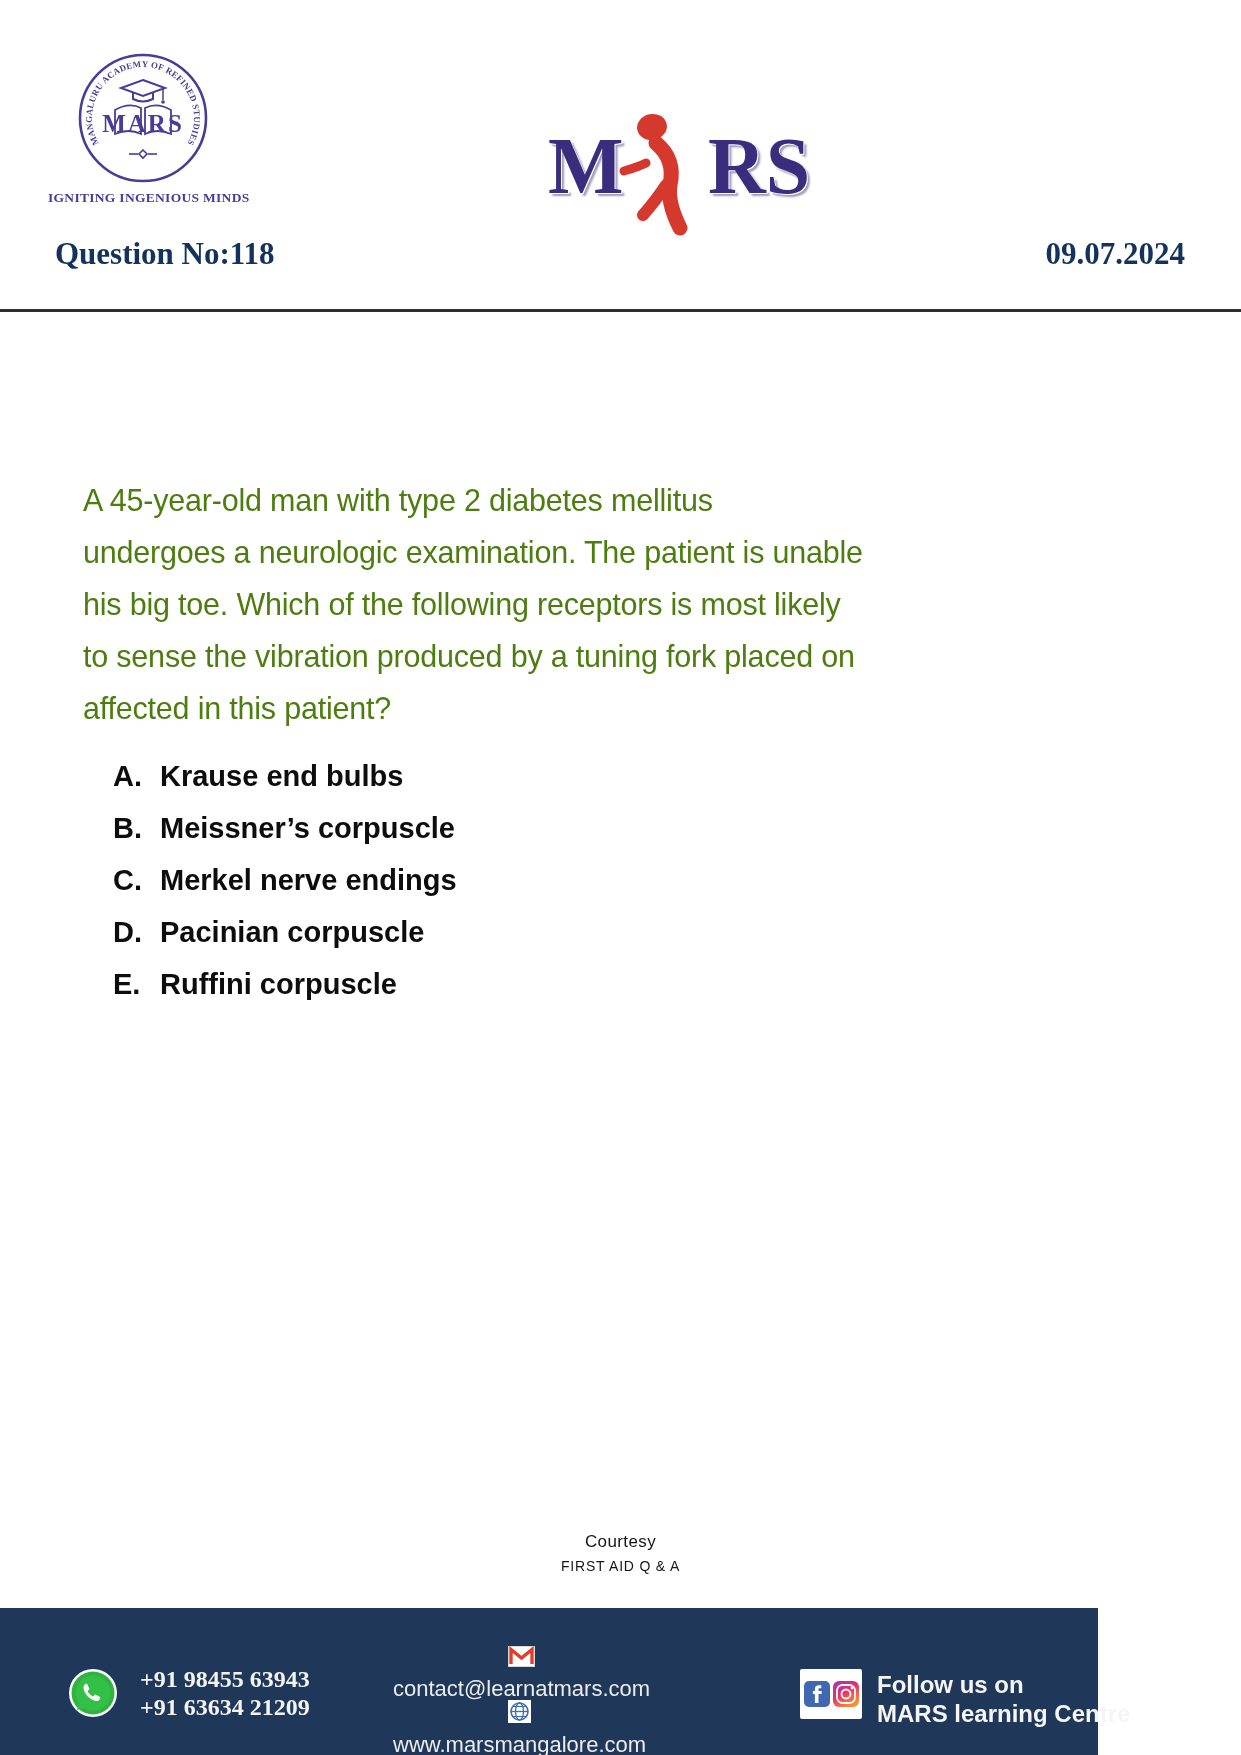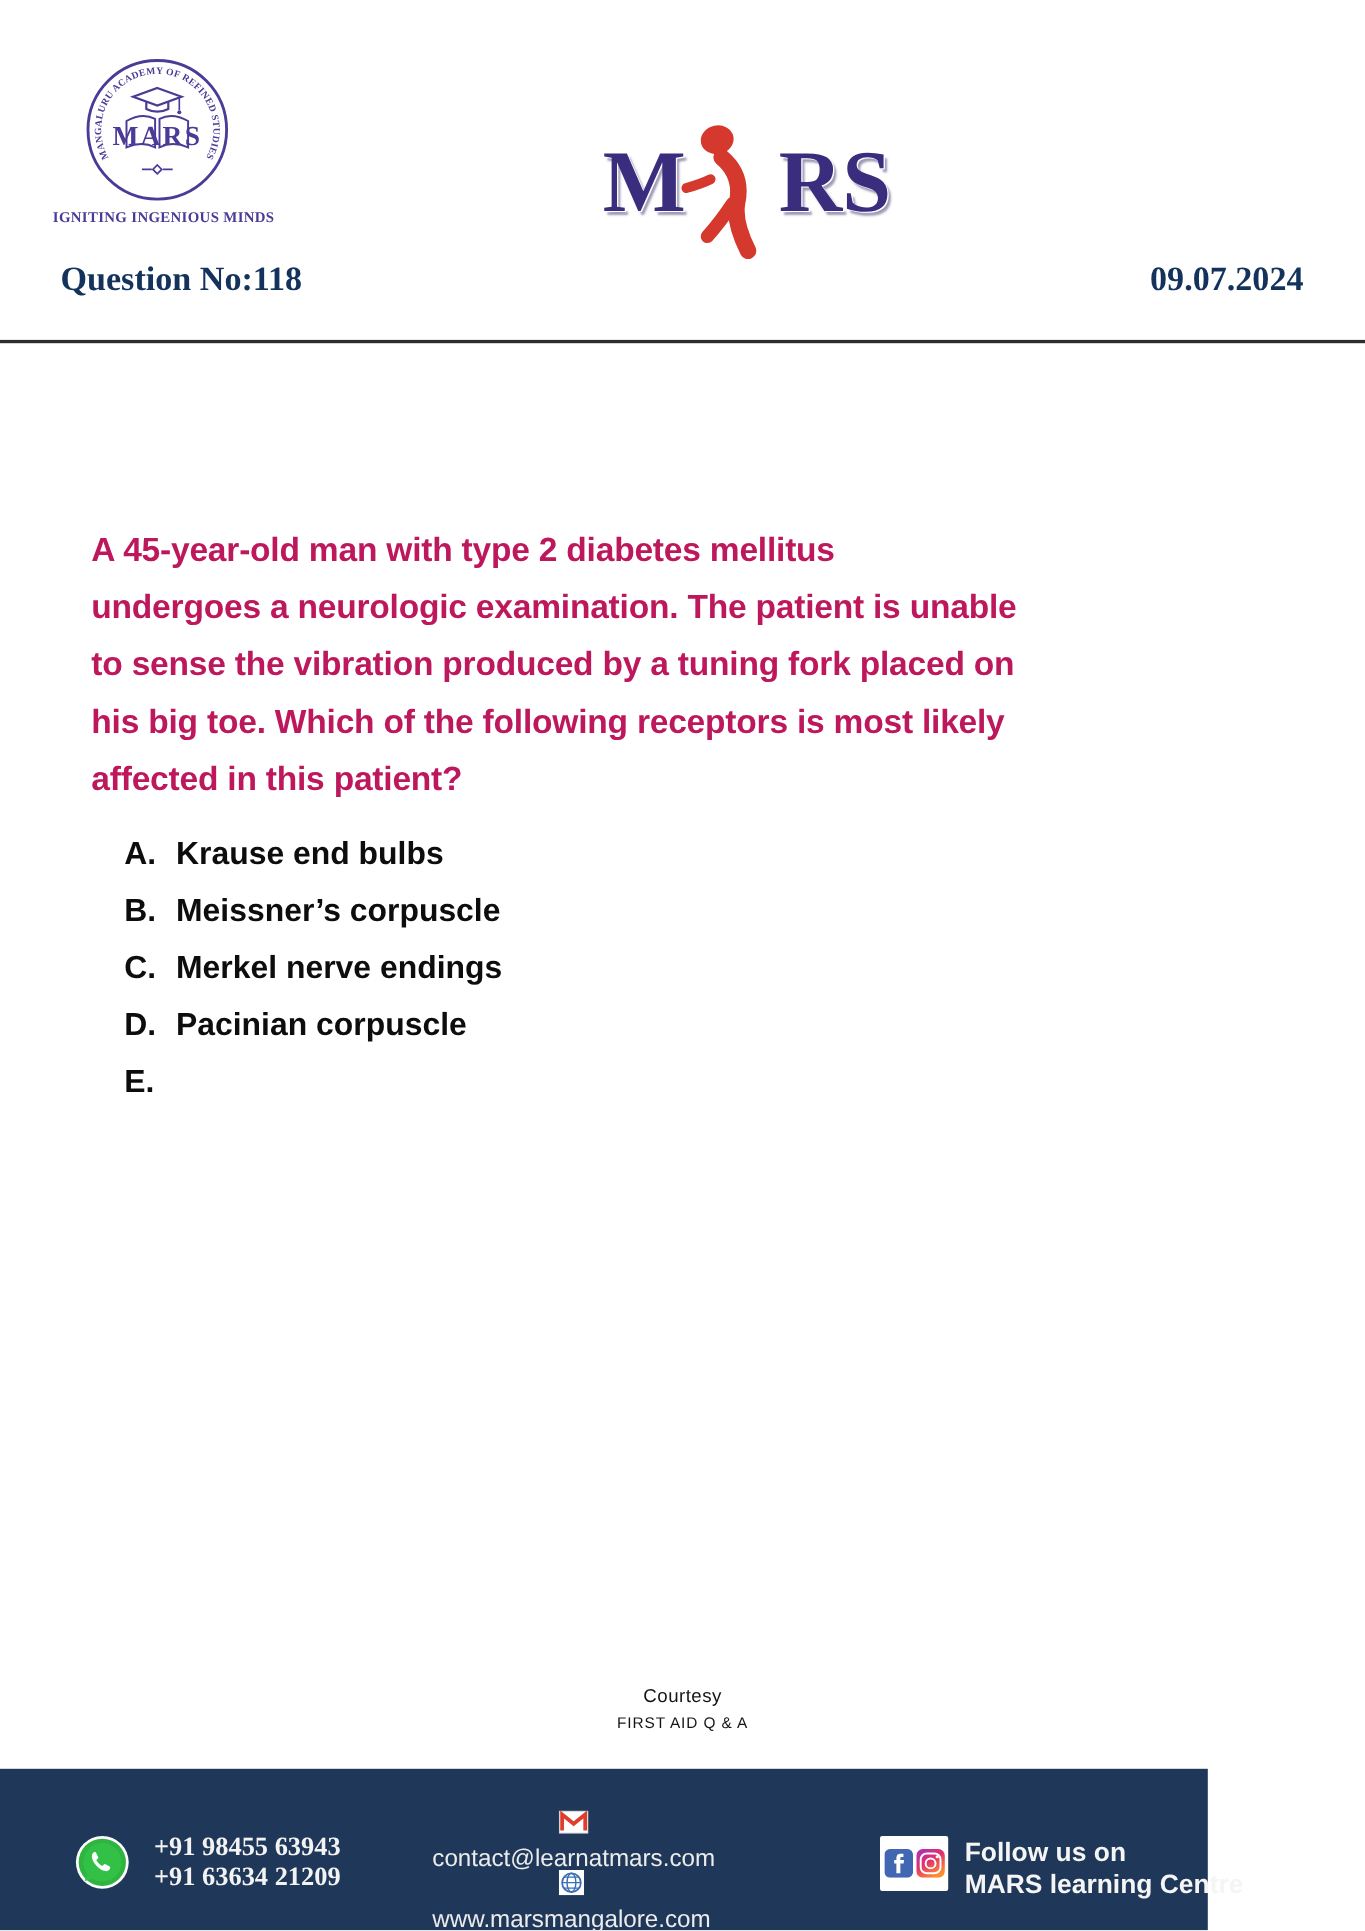--- a/index.html
+++ b/index.html
@@ -30,22 +30,22 @@
     font-weight:bold;font-size:31px;color:#14335c;
   }
   .qdate{
     position:absolute;right:56px;top:236px;font-family:"Liberation Serif",serif;
     font-weight:bold;font-size:31px;color:#14335c;margin-left:28px;
   }
   .divider{position:absolute;left:0;top:309px;width:1241px;height:3px;background:#2e2e2e;}
   
   .question{position:absolute;left:83px;top:474px;width:1040px;}
   .qline{
-    height:52px;line-height:52px;font-size:30.5px;font-weight:700;
-    color:#be185d;letter-spacing:-0.2px;white-space:nowrap;
+    height:52px;line-height:52px;font-size:30.5px;font-weight:400;
+    color:#4d7c0f;letter-spacing:-0.2px;white-space:nowrap;
   }
   
   .options{position:absolute;left:113px;top:750px;}
   .opt-row{display:flex;height:52px;line-height:52px;}
   .opt-letter{width:47px;font-size:29px;font-weight:700;color:#0d0d0d;}
   .opt-text{font-size:29px;font-weight:700;color:#0d0d0d;white-space:nowrap;}
   
   .courtesy{position:absolute;left:0;top:1532px;width:1241px;text-align:center;color:#151515;}
   .courtesy-1{font-size:17px;letter-spacing:.4px;}
   .courtesy-2{margin-top:6px;font-size:14px;letter-spacing:.8px;}
@@ -116,22 +116,22 @@
     <span class="logo-letter logo-rs">RS</span>
   </div>
 
   <div class="qno">Question No:118</div>
   <div class="qdate">09.07.2024</div>
   <div class="divider"></div>
 
   <div class="question">
     <div class="qline">A 45-year-old man with type 2 diabetes mellitus</div>
     <div class="qline">undergoes a neurologic examination. The patient is unable</div>
+    <div class="qline">his big toe. Which of the following receptors is most likely</div>
     <div class="qline">to sense the vibration produced by a tuning fork placed on</div>
-    <div class="qline">his big toe. Which of the following receptors is most likely</div>
     <div class="qline">affected in this patient?</div>
   </div>
 
   <div class="options">
     <div class="opt-row">
       <span class="opt-letter">A.</span>
       <span class="opt-text">Krause end bulbs</span>
     </div>
     <div class="opt-row">
       <span class="opt-letter">B.</span>
@@ -140,20 +140,21 @@
     <div class="opt-row">
       <span class="opt-letter">C.</span>
       <span class="opt-text">Merkel nerve endings</span>
     </div>
     <div class="opt-row">
       <span class="opt-letter">D.</span>
       <span class="opt-text">Pacinian corpuscle</span>
     </div>
     <div class="opt-row">
       <span class="opt-letter">E.</span>
+      <span class="opt-text">Ruffini corpuscle</span>
     </div>
   </div>
 
   <div class="courtesy">
     <div class="courtesy-1">Courtesy</div>
     <div class="courtesy-2">FIRST AID Q &amp; A</div>
   </div>
 
   <div class="footer">
 

